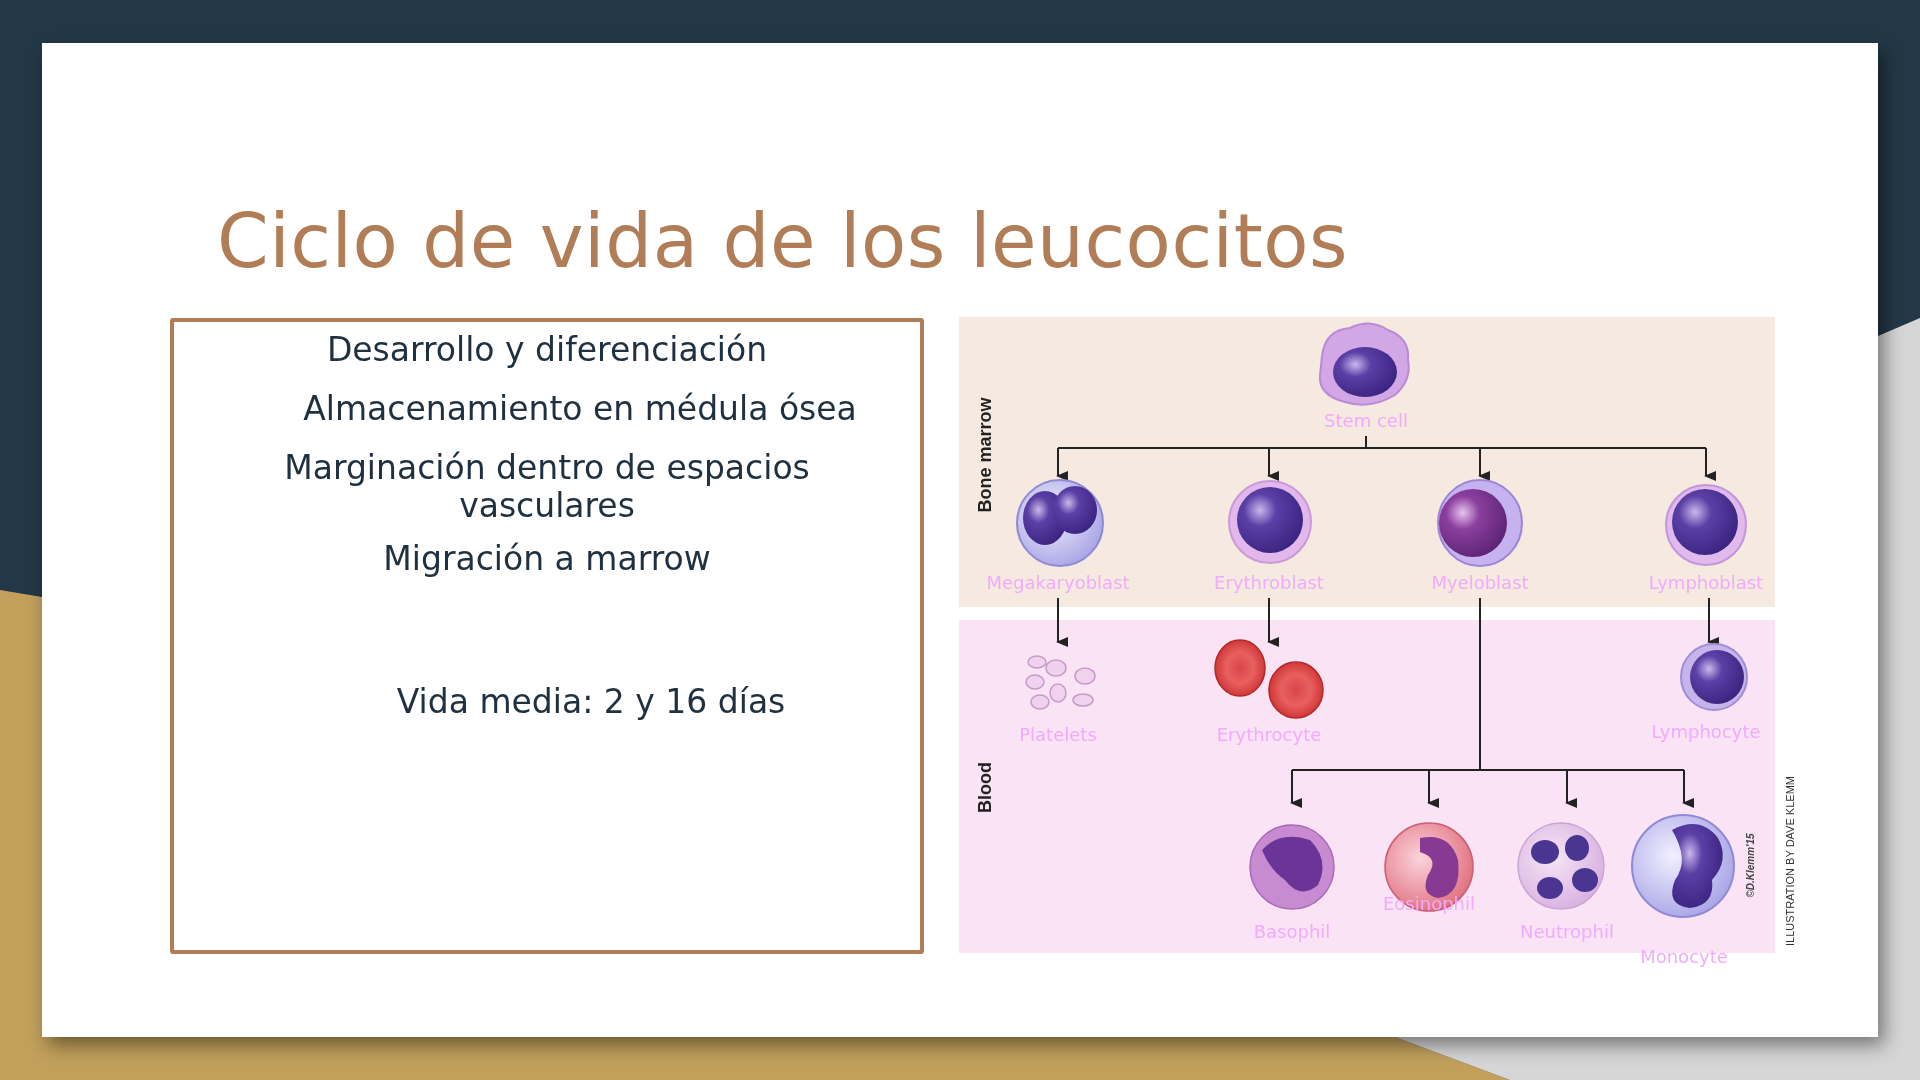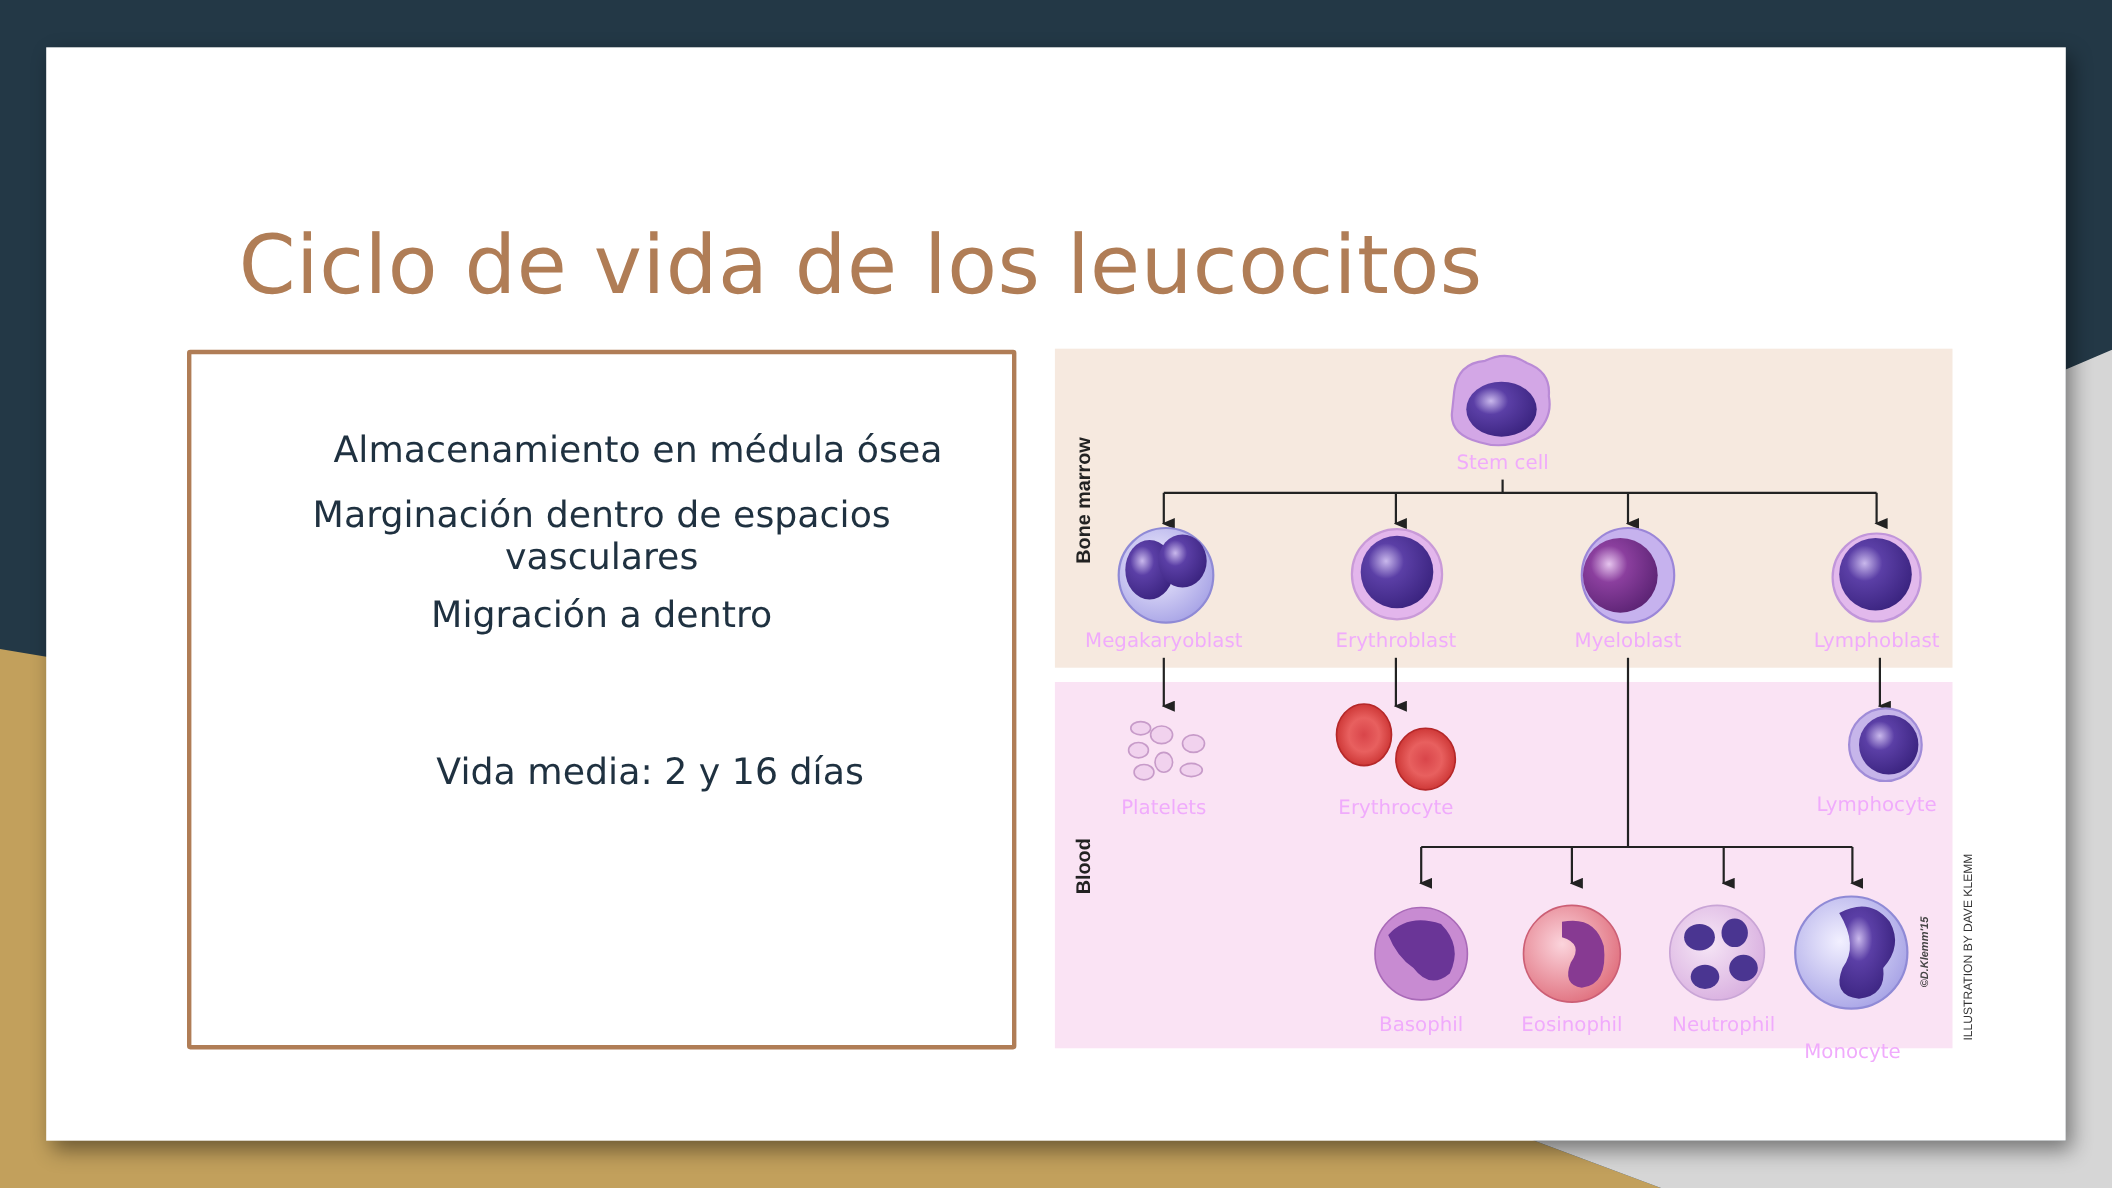--- a/index.html
+++ b/index.html
@@ -21,24 +21,25 @@
 </head>
 <body>
 
 <div class="bg-gold"></div>
 <div class="bg-gray"></div>
 <div class="slide"></div>
 
 <div class="title">Ciclo de vida de los leucocitos</div>
 
 <div class="box">
+  <div class="bline" style="top:8px;margin-top:0;top:8px;">Desarrollo y diferenciación</div>
   <div class="bline" style="top:67px;padding-left:33px;">Almacenamiento en médula ósea</div>
   <div class="bline" style="top:126px;">Marginación dentro de espacios</div>
   <div class="bline" style="top:164px;">vasculares</div>
-  <div class="bline" style="top:217px;">Migración a dentro</div>
+  <div class="bline" style="top:217px;">Migración a marrow</div>
   <div class="bline" style="top:360px;margin-left:44px;">Vida media: 2 y 16 días</div>
 </div>
 
 <div class="panel-bm"></div>
 <div class="panel-blood"></div>
 
 <div class="vlab" style="left:935px;top:452px;width:100px;text-align:center;">Bone marrow</div>
 <div class="vlab" style="left:955px;top:777px;width:60px;text-align:center;">Blood</div>
 
 <svg class="lines" viewBox="0 0 1920 1080">
@@ -167,18 +168,18 @@
 <div class="clab" style="left:968px;top:572px;">Megakaryoblast</div>
 <div class="clab" style="left:1179px;top:572px;">Erythroblast</div>
 <div class="clab" style="left:1390px;top:572px;">Myeloblast</div>
 <div class="clab" style="left:1616px;top:572px;">Lymphoblast</div>
 
 <div class="clab" style="left:968px;top:724px;">Platelets</div>
 <div class="clab" style="left:1179px;top:724px;">Erythrocyte</div>
 <div class="clab" style="left:1616px;top:721px;">Lymphocyte</div>
 
 <div class="clab" style="left:1202px;top:921px;">Basophil</div>
-<div class="clab" style="left:1339px;top:921px;">Eosinophil</div>
+<div class="clab" style="left:1339px;top:893px;">Eosinophil</div>
 <div class="clab" style="left:1477px;top:921px;">Neutrophil</div>
 <div class="clab" style="left:1594px;top:946px;">Monocyte</div>
 
 <div class="sig" style="left:1710px;top:860px;width:80px;text-align:center;">©D.Klemm'15</div>
 <div class="credit" style="left:1690px;top:855px;width:200px;text-align:center;">ILLUSTRATION BY DAVE KLEMM</div>
 
 </body></html>

